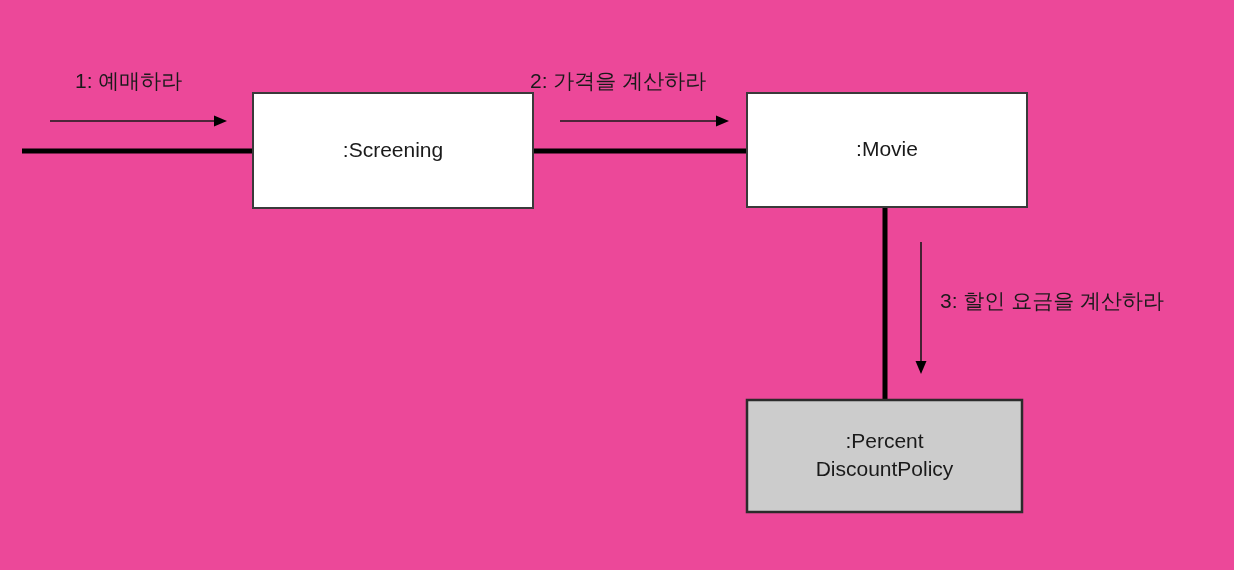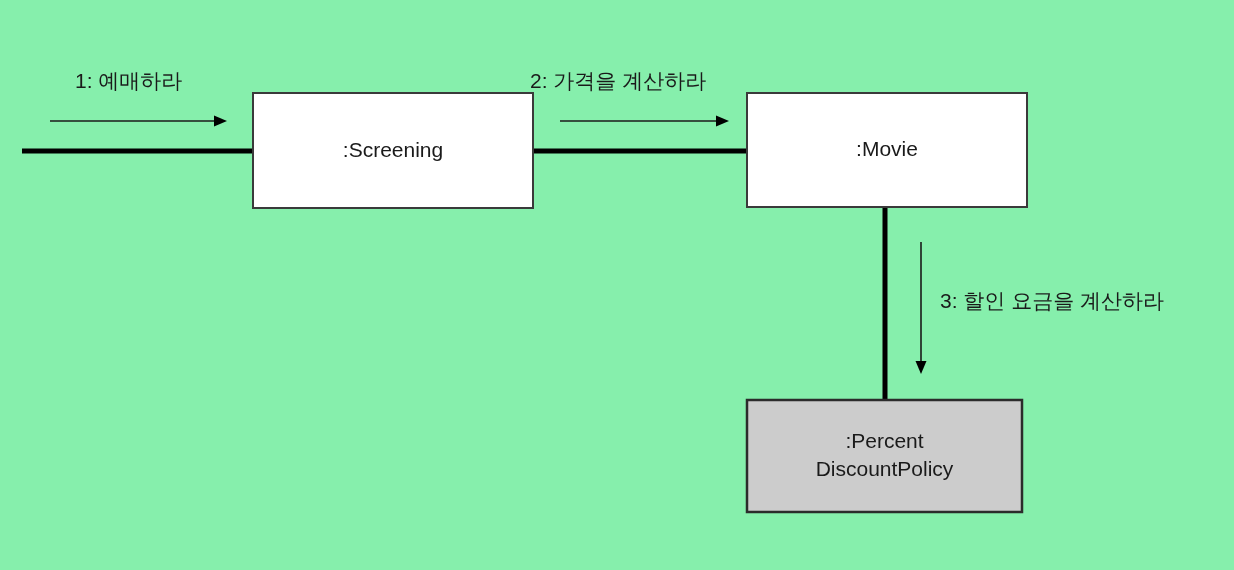--- a/index.html
+++ b/index.html
@@ -11,21 +11,21 @@
   body {
     width: 1234px;
     height: 570px;
     font-family: "Liberation Sans", "DejaVu Sans", sans-serif;
     overflow: hidden;
   }
   #diagram-canvas {
     position: relative;
     width: 1234px;
     height: 570px;
-    background: #86efac;
+    background: #ec4899;
   }
   svg.diagram-svg {
     display: block;
     width: 1234px;
     height: 570px;
   }
   .obj-box-rect {
     fill: #ffffff;
     stroke: #3a3a3a;
     stroke-width: 2;

